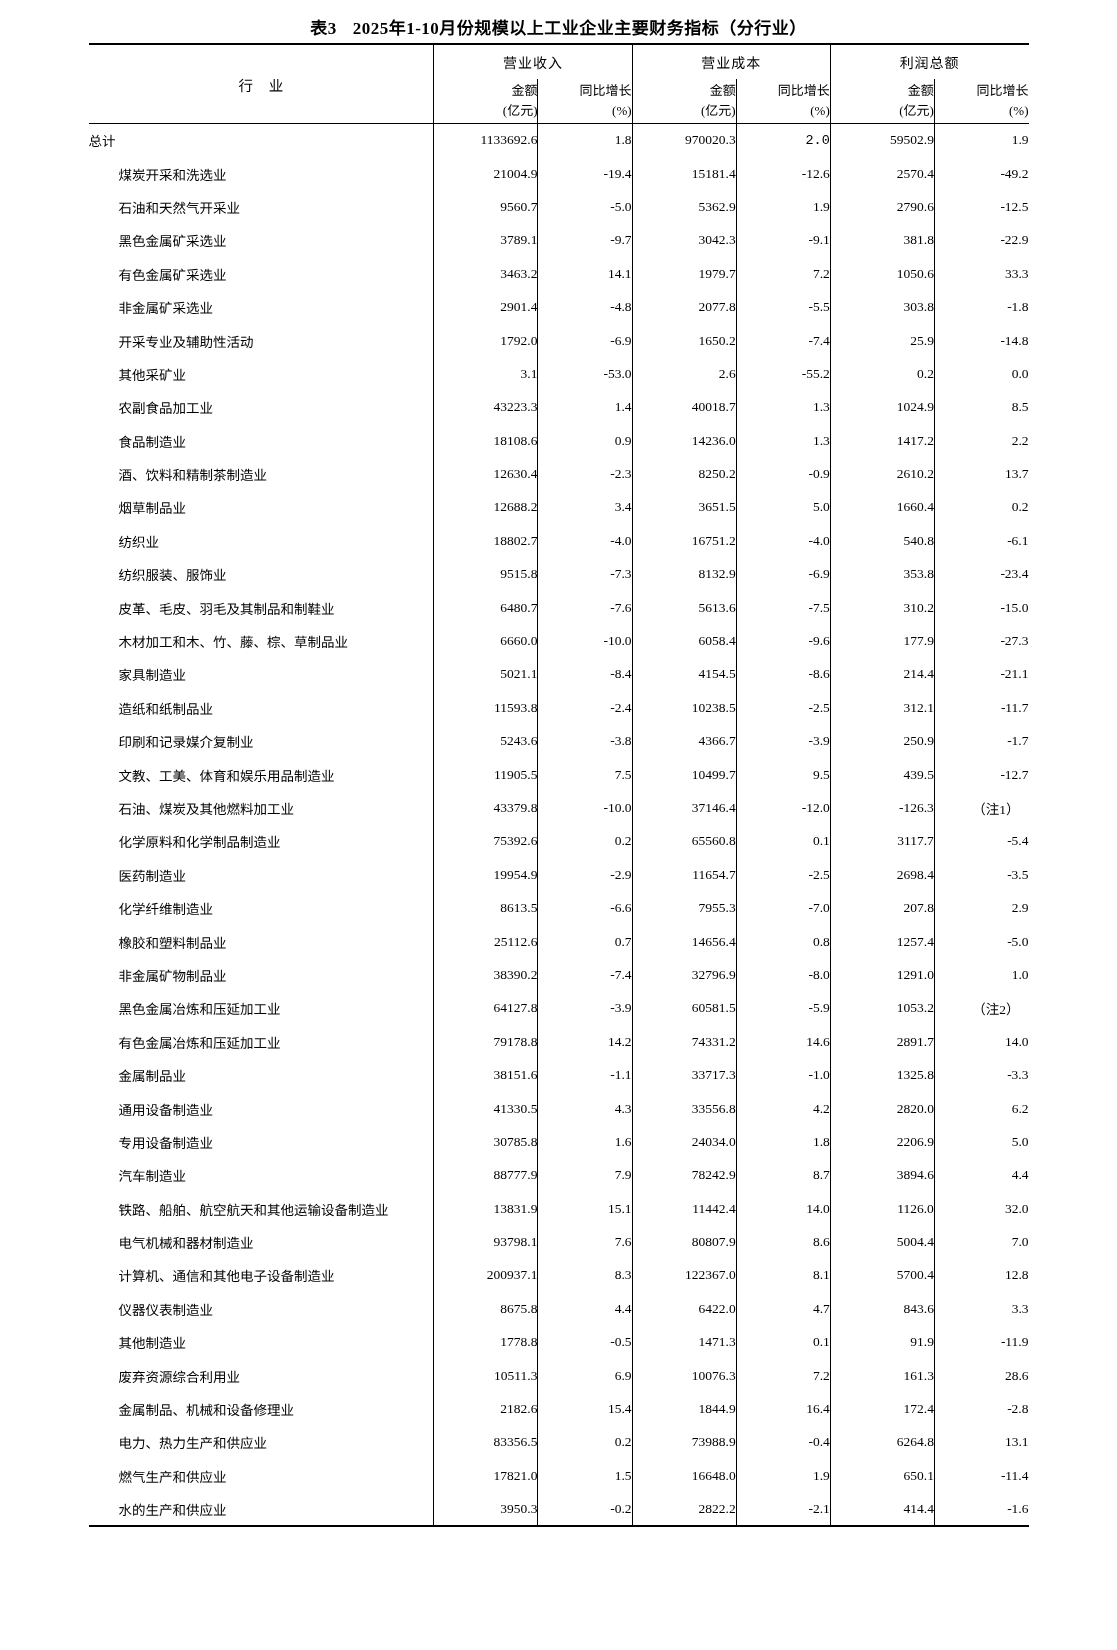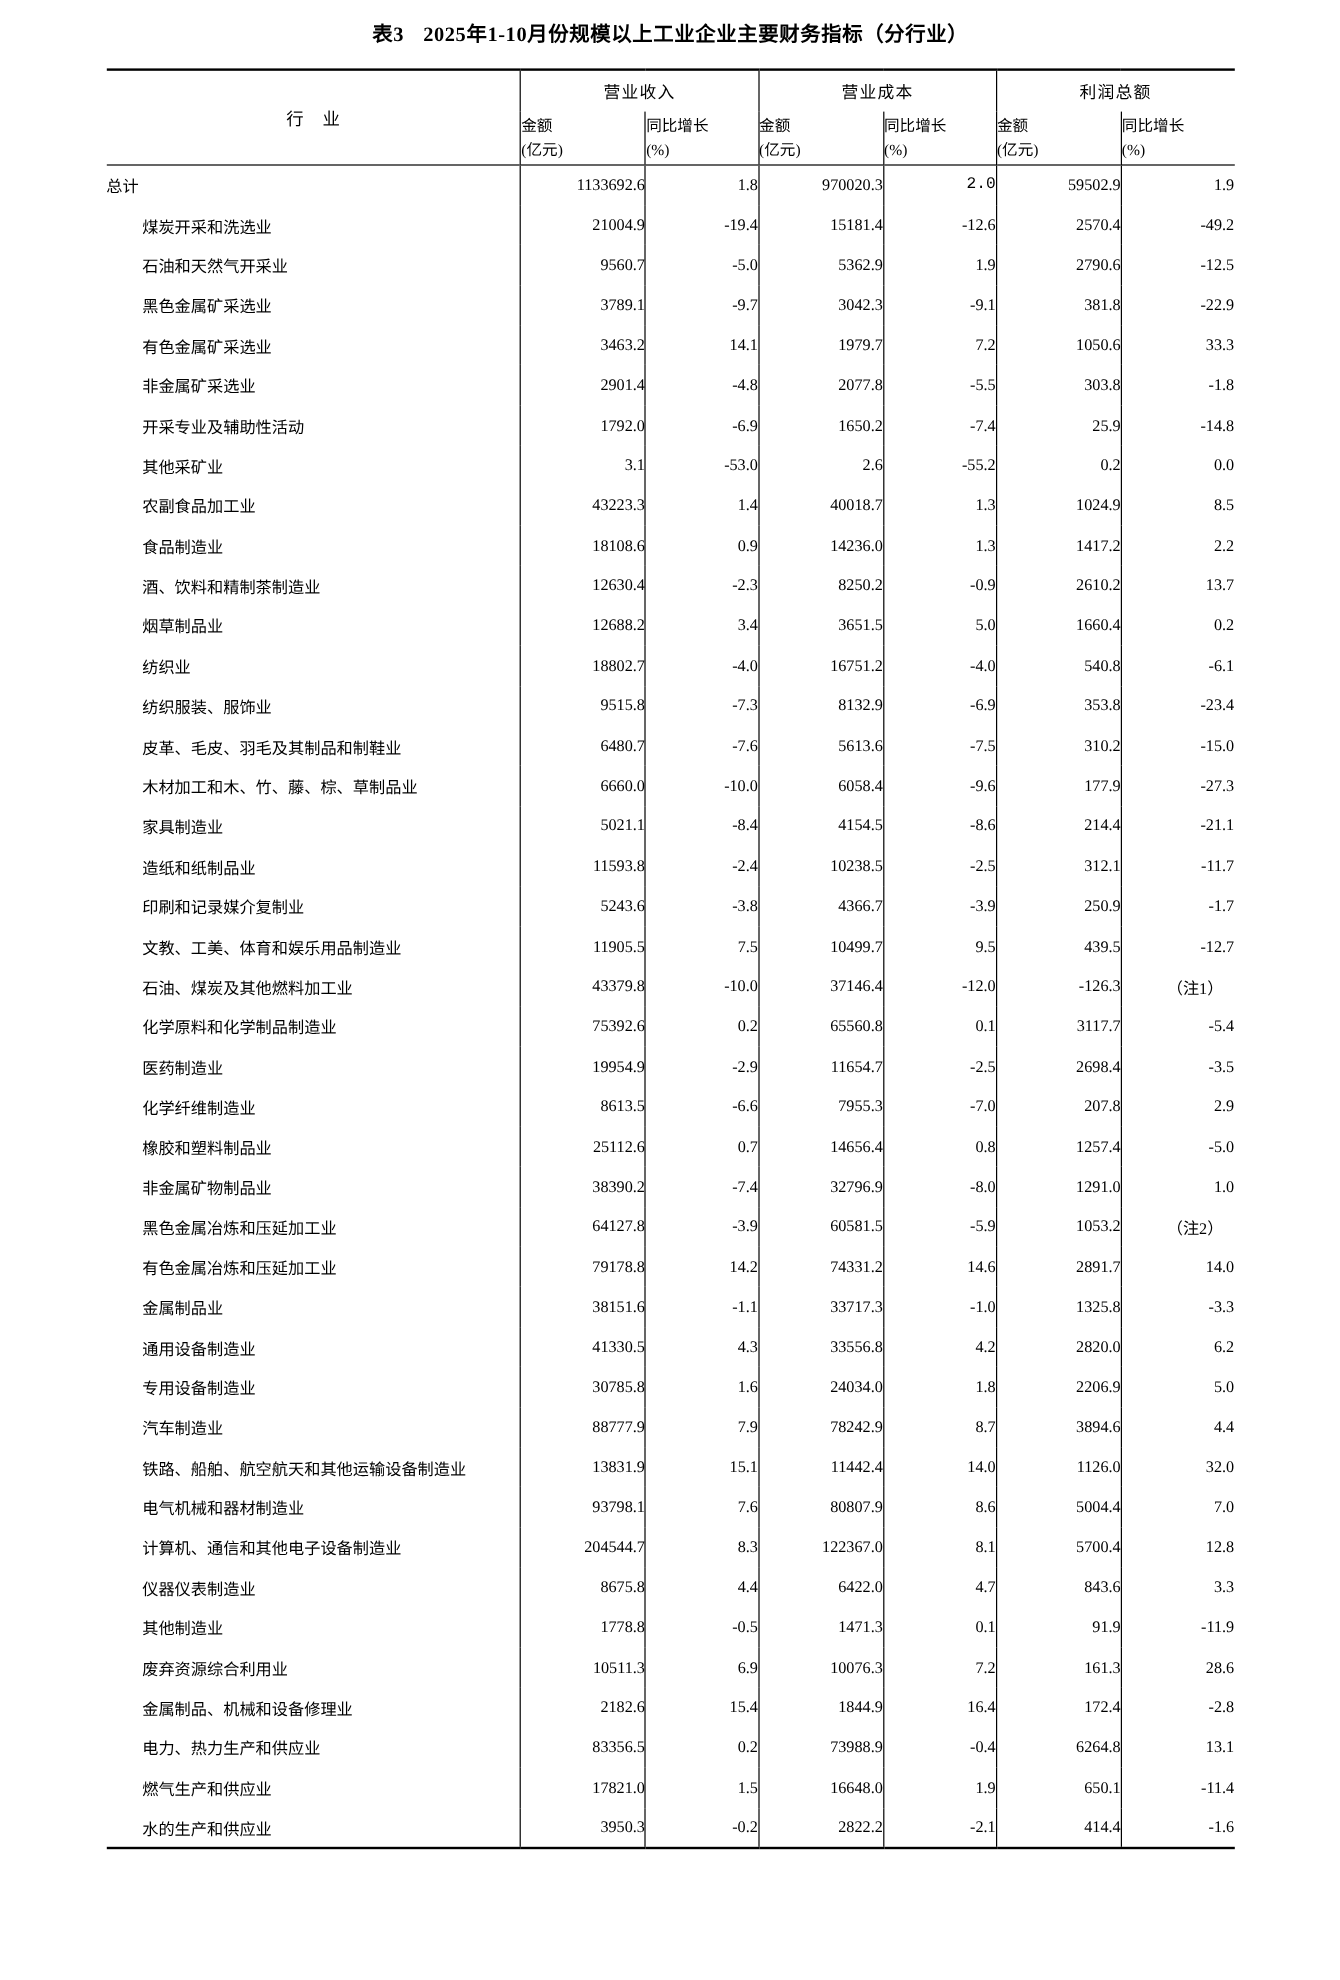--- a/index.html
+++ b/index.html
@@ -23,21 +23,21 @@
     box-sizing: border-box;
   }
 
   
   .table-title {
     text-align: center;
     font-size: 17px;
     font-weight: bold;
     letter-spacing: 0.5px;
     padding-top: 14px;
-    padding-bottom: 18px;
+    padding-bottom: 4px;
     white-space: nowrap;
   }
   .table-title .title-label {
     margin-right: 16px;
   }
 
   
   .table-wrap {
     margin: 0 auto;
     width: 940px;
@@ -68,21 +68,21 @@
     letter-spacing: 6px;
     text-indent: 6px;
   }
   .hd-group {
     text-align: center;
     font-size: 14px;
     height: 34px;
     letter-spacing: 1px;
   }
   .hd-sub {
-    text-align: left;
+    text-align: right;
     font-size: 13px;
     height: 44px;
     line-height: 1.55;
     padding-bottom: 3px;
   }
   .hd-sub .l1 { display: block; }
   .hd-sub .l2 { display: block; font-family: Liberation Serif, serif; }
 
   
   tbody tr { height: 33.4px; }
@@ -465,21 +465,21 @@
             <td class="name indent">电气机械和器材制造业</td>
             <td class="num vsep">93798.1</td>
             <td class="num vsep">7.6</td>
             <td class="num vsep">80807.9</td>
             <td class="num vsep">8.6</td>
             <td class="num vsep">5004.4</td>
             <td class="num vsep">7.0</td>
           </tr>
           <tr>
             <td class="name indent">计算机、通信和其他电子设备制造业</td>
-            <td class="num vsep">204544.7</td>
+            <td class="num vsep">200937.1</td>
             <td class="num vsep">8.3</td>
             <td class="num vsep">122367.0</td>
             <td class="num vsep">8.1</td>
             <td class="num vsep">5700.4</td>
             <td class="num vsep">12.8</td>
           </tr>
           <tr>
             <td class="name indent">仪器仪表制造业</td>
             <td class="num vsep">8675.8</td>
             <td class="num vsep">4.4</td>

